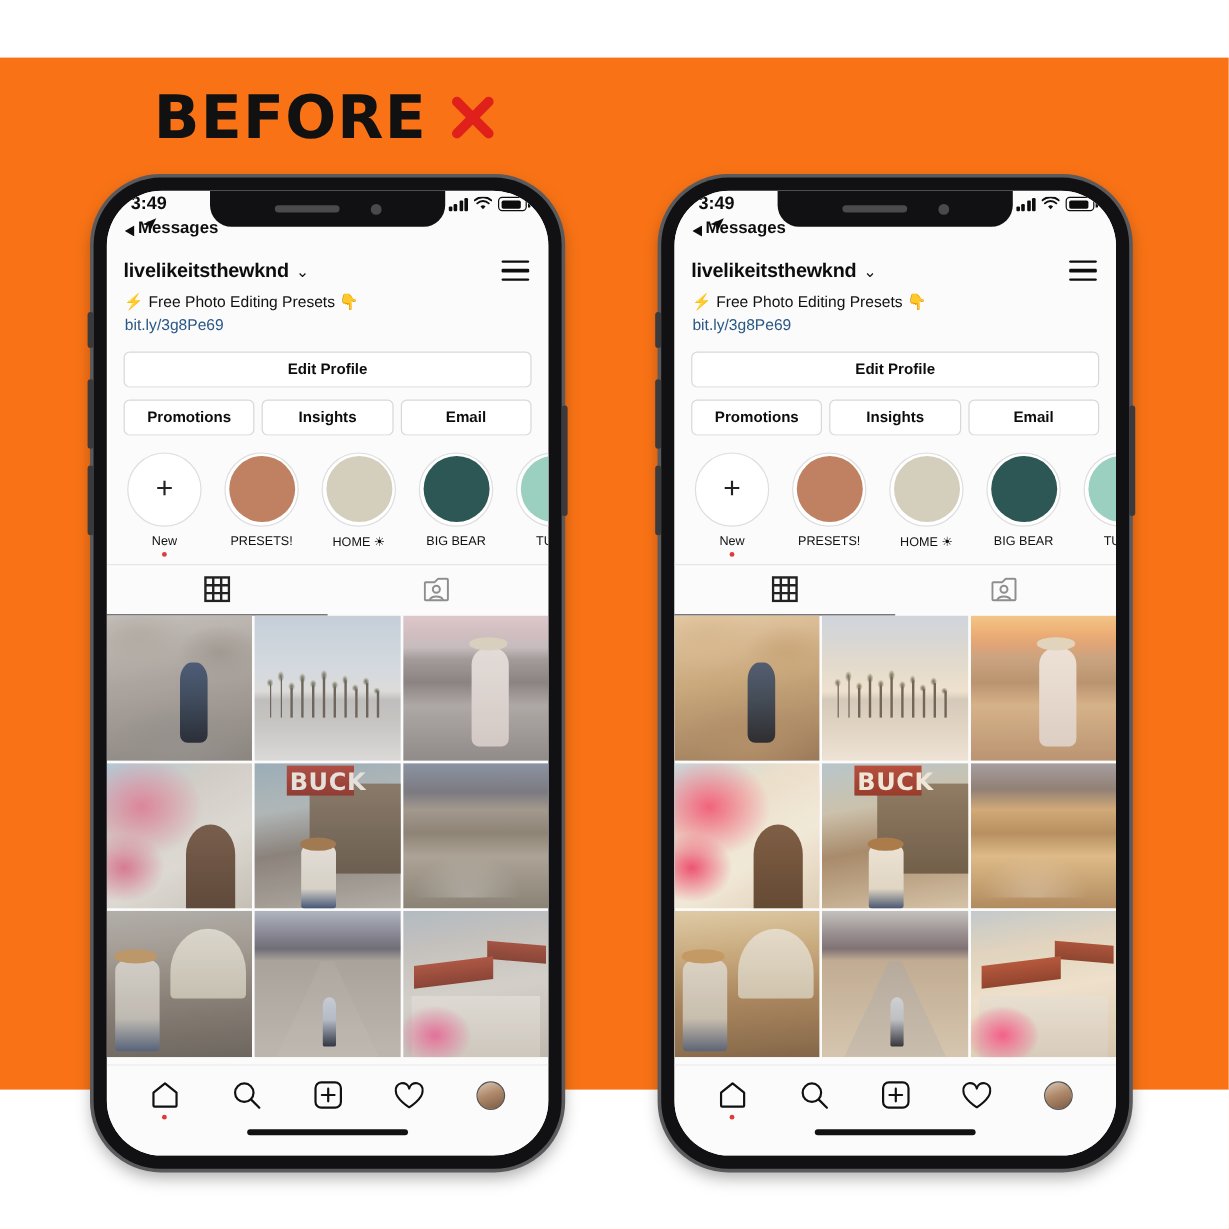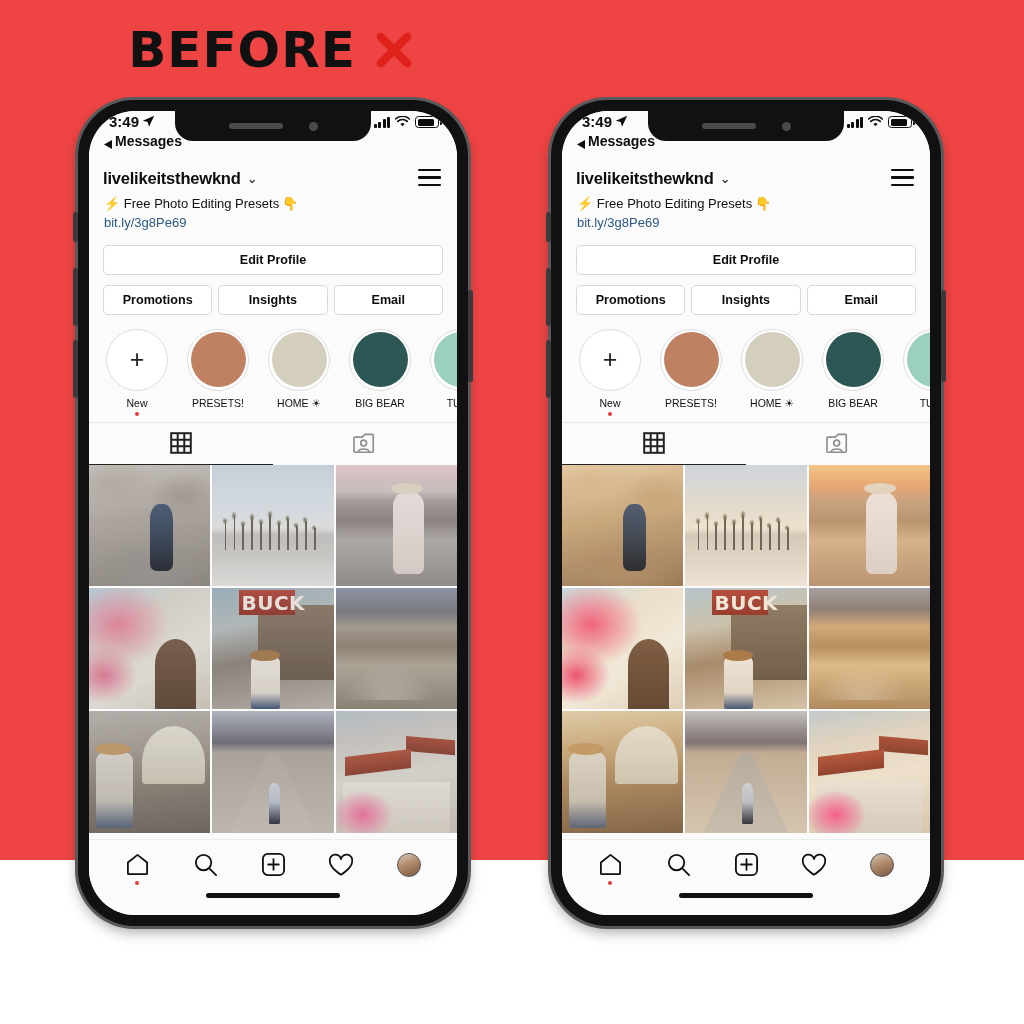--- a/index.html
+++ b/index.html
@@ -2,21 +2,21 @@
 <html><head>
 <meta charset="utf-8">
 <style>
   * { box-sizing: border-box; margin: 0; padding: 0; }
   html, body {
     width: 1024px; height: 1024px;
     background: #ffffff;
     font-family: "Liberation Sans", sans-serif;
     overflow: hidden;
   }
-  .stage { position: relative; width: 1024px; height: 860px; background: #ef4444; }
+  .stage { position: relative; width: 1024px; height: 860px; background: #f97316; margin-top: 48px; }
 
   
   .heading {
     position: absolute; top: 18px;
     display: flex; align-items: center; justify-content: center; gap: 16px;
     height: 64px;
   }
   .heading.before { left: 72px; width: 400px; }
   .heading.after  { left: 576px; width: 400px; }
   .heading-text {
@@ -59,21 +59,21 @@
   .camera  { width: 9px;  height: 9px; border-radius: 50%; background: #4a4a4c; }
 
   
   .statusbar {
     position: relative; height: 46px; flex: 0 0 auto;
     background: #fbfbfb; padding: 0 18px; z-index: 20;
   }
   .sb-time {
     position: absolute; left: 20px; top: 2px;
     font-size: 15px; font-weight: 700; color: #0d0d0d;
-    display: flex; align-items: center; gap: 3px;
+    display: flex; align-items: center; gap: 3px; flex-direction: column;
   }
   .sb-back {
     position: absolute; left: 15px; top: 22px;
     font-size: 14px; font-weight: 600; color: #0d0d0d;
     display: flex; align-items: flex-end; gap: 3px;
   }
   .sb-right {
     position: absolute; right: 18px; top: 5px;
     display: flex; align-items: center; gap: 5px;
   }

